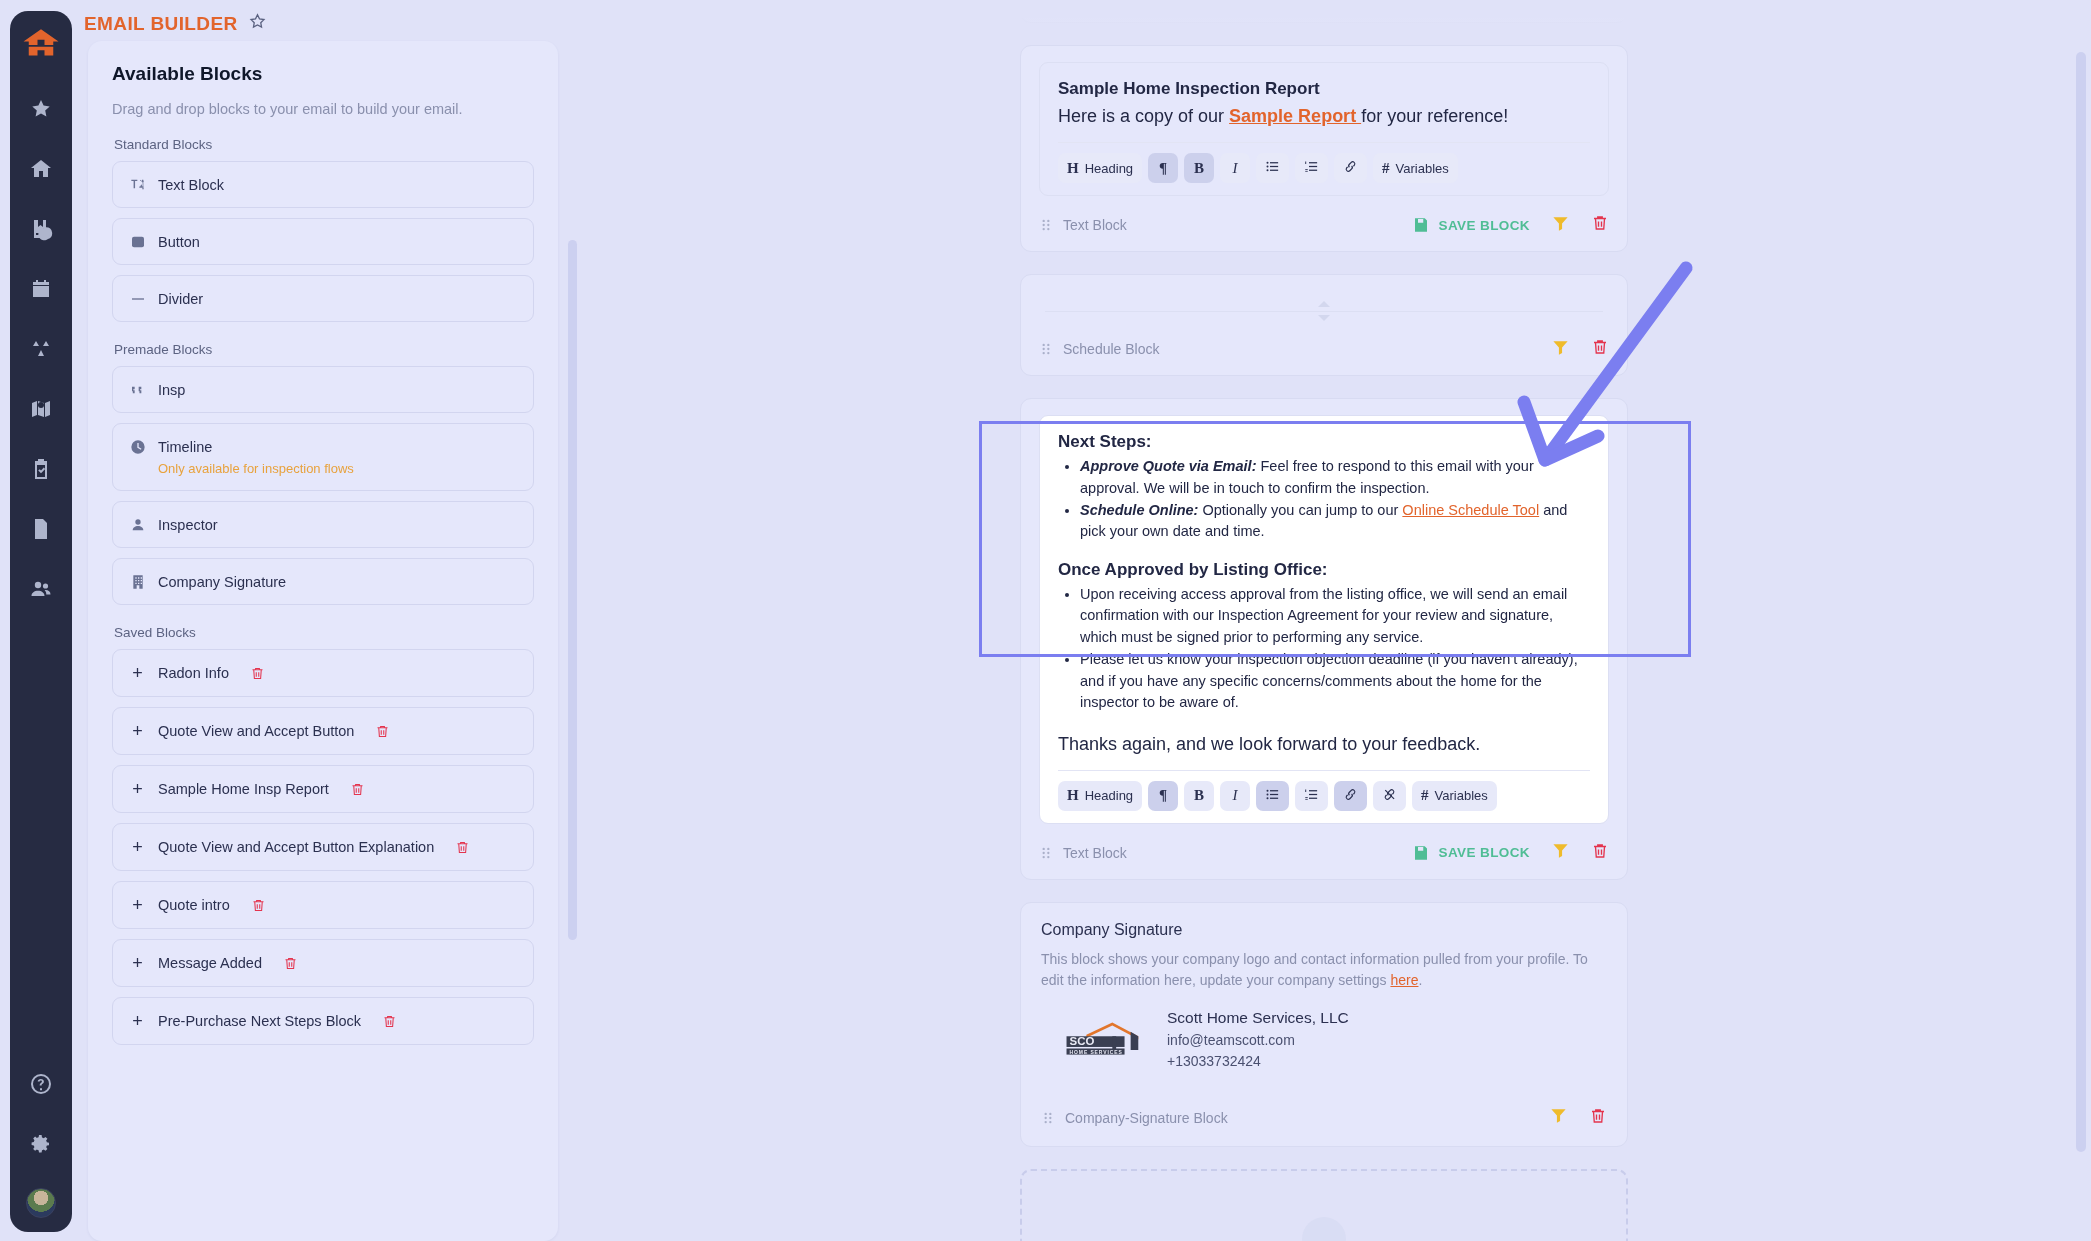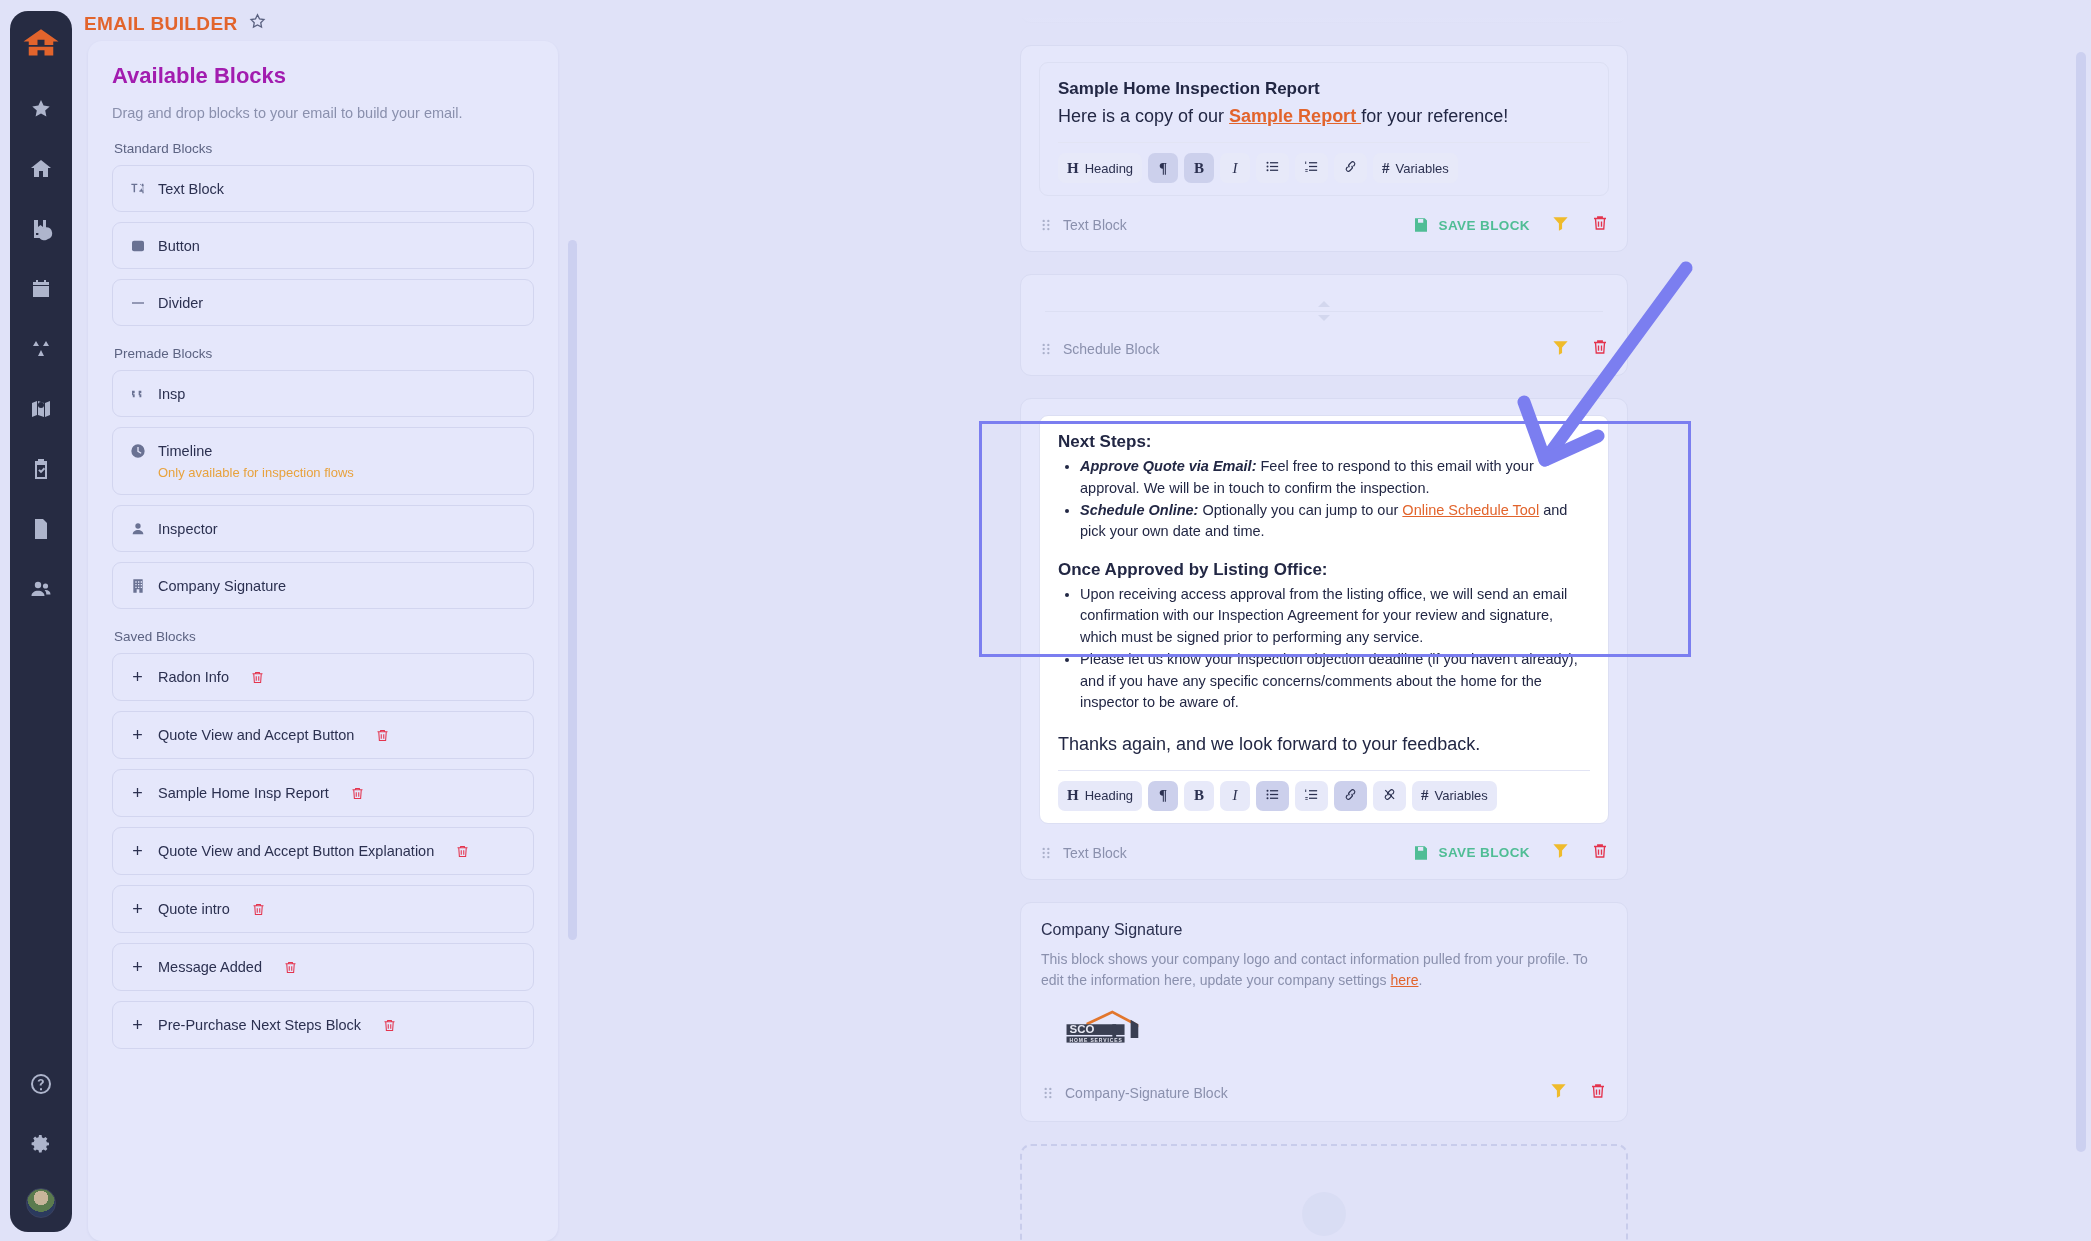--- a/index.html
+++ b/index.html
@@ -49,21 +49,21 @@
   
   .left-panel {
     position: absolute; left: 88px; top: 41px;
     width: 470px; height: 1200px;
     background: #e5e7fb;
     border-radius: 14px;
     box-shadow: 0 1px 3px rgba(60,70,130,.07);
     padding: 22px 24px 0 24px;
     overflow: hidden;
   }
-  .panel-title { font-size: 22px; font-weight: bold; color: #a21caf; margin-bottom: 16px; }
+  .panel-title { font-size: 19px; font-weight: bold; color: #0f172a; margin-bottom: 16px; }
   .panel-sub { font-size: 14.5px; color: #8a90ad; margin-bottom: 20px; }
   .group-label { font-size: 13.5px; color: #5c6382; margin: 0 0 9px 2px; }
   .block-card {
     border: 1px solid #d2d5ef;
     border-radius: 9px;
     background: transparent;
     padding: 14px 16px;
     margin-bottom: 10px;
     min-height: 46px;
     display: flex; flex-direction: column; justify-content: center;
@@ -695,20 +695,25 @@
             <svg viewBox="0 0 110 50">
               <path d="M28 22 L62 6 L96 24 L96 20 L62 2 L28 18 Z" fill="#e2762c"></path>
               <path d="M86 14 L96 20 L96 38 L86 38 Z" fill="#3a3f52"></path>
               <rect x="2" y="20" width="76" height="14" fill="#3a3f52"></rect>
               <text x="6" y="32" font-family="Liberation Sans, sans-serif" font-size="15" font-weight="bold" fill="#e9eaf5">SCO</text>
               <rect x="62" y="20" width="5" height="18" fill="#3a3f52"></rect>
               <rect x="2" y="36" width="76" height="8" fill="#3a3f52"></rect>
               <text x="6" y="43" font-family="Liberation Sans, sans-serif" font-size="6.5" font-weight="bold" fill="#e9eaf5" letter-spacing="1.2">HOME SERVICES</text>
             </svg>
           </span>
+          <span>
+            <div class="cs-name">Scott Home Services, LLC</div>
+            <div class="cs-meta">info@teamscott.com</div>
+            <div class="cs-meta">+13033732424</div>
+          </span>
         </div>
         <div class="blk-footer" style="padding-top:34px;">
           <span class="grip">
             <svg viewBox="0 0 24 24">
                 <circle cx="8" cy="5" r="2"></circle>
                 <circle cx="16" cy="5" r="2"></circle>
                 <circle cx="8" cy="12" r="2"></circle>
                 <circle cx="16" cy="12" r="2"></circle>
                 <circle cx="8" cy="19" r="2"></circle>
                 <circle cx="16" cy="19" r="2"></circle>

